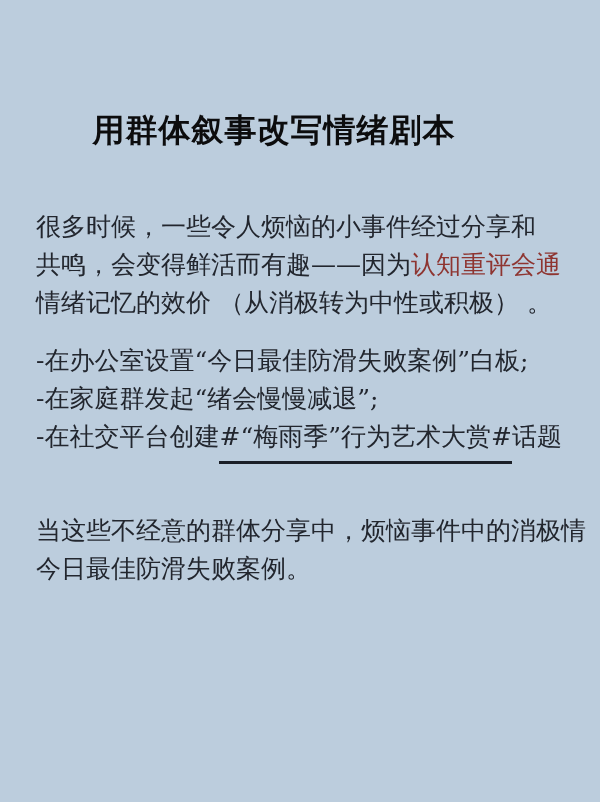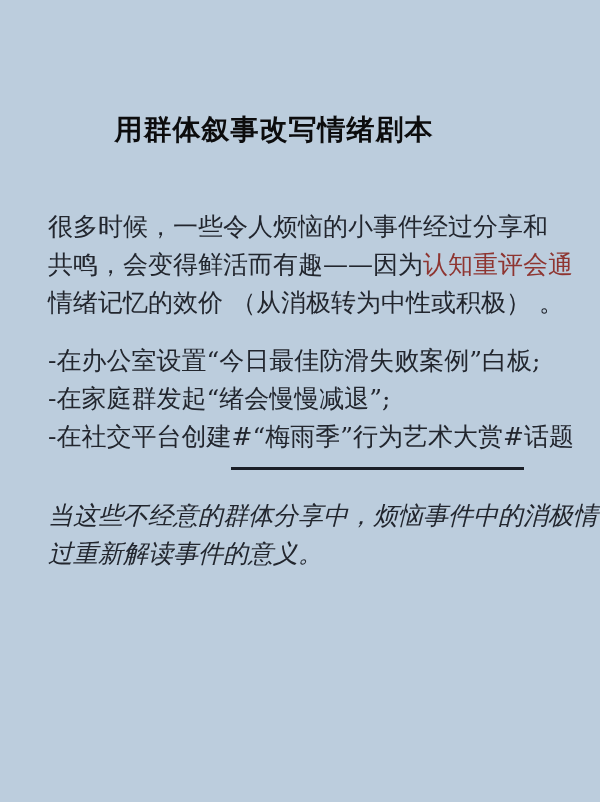--- a/index.html
+++ b/index.html
@@ -20,45 +20,45 @@
   }
   .title {
     position: absolute;
     top: 112px;
     left: 0;
     width: 548px;
     text-align: center;
     margin: 0;
     font-family: "DejaVu Sans", "Liberation Sans", sans-serif;
     font-weight: 900;
-    font-size: 28px;
+    font-size: 32px;
     line-height: 36px;
     letter-spacing: 1px;
     color: var(--title, #0c0c0d);
   }
   .content {
     position: absolute;
     top: 208px;
-    left: 48px;
+    left: 36px;
     width: 520px;
     color: var(--body, #22262e);
     font-size: 25px;
     line-height: 38px;
   }
   .block { margin: 0; }
   .block.action-list { margin-top: 20px; }
-  .block.closing { margin-top: 41px; font-style: italic; }
+  .block.closing { margin-top: 56px; }
   .line {
     white-space: nowrap;
     height: 38px;
   }
   .red { color: var(--red, #8e3531); }
   .underlined {
     border-bottom: 3px solid var(--underline, #1b1f27);
-    padding-bottom: 16px;
+    padding-bottom: 10px;
   }
 </style>
 </head>
 <body style="--bg: #bccddd; --title: #0c0c0d; --body: #22262e; --red: #8e3531; --underline: #1b1f27;">
 
 <div class="card">
   <h1 class="title">用群体叙事改写情绪剧本</h1>
 
   <div class="content">
     <div class="block intro">
@@ -68,16 +68,16 @@
       </div>
 
     <div class="block action-list">
         <div class="line"><span>-在办公室设置“今日最佳防滑失败案例”白板;</span></div>
         <div class="line"><span>-在家庭群发起“绪会慢慢减退”;</span></div>
         <div class="line"><span>-在社交平台创建</span><span class="underlined">#“梅雨季”行为艺术大赏#</span><span>话题</span></div>
       </div>
 
     <div class="block closing">
         <div class="line"><span>当这些不经意的群体分享中，烦恼事件中的消极情</span></div>
-        <div class="line"><span>过重新解读事件的意义。</span></div>
+        <div class="line"><span>今日最佳防滑失败案例。</span></div>
       </div>
   </div>
 </div>
 
 </body></html>

